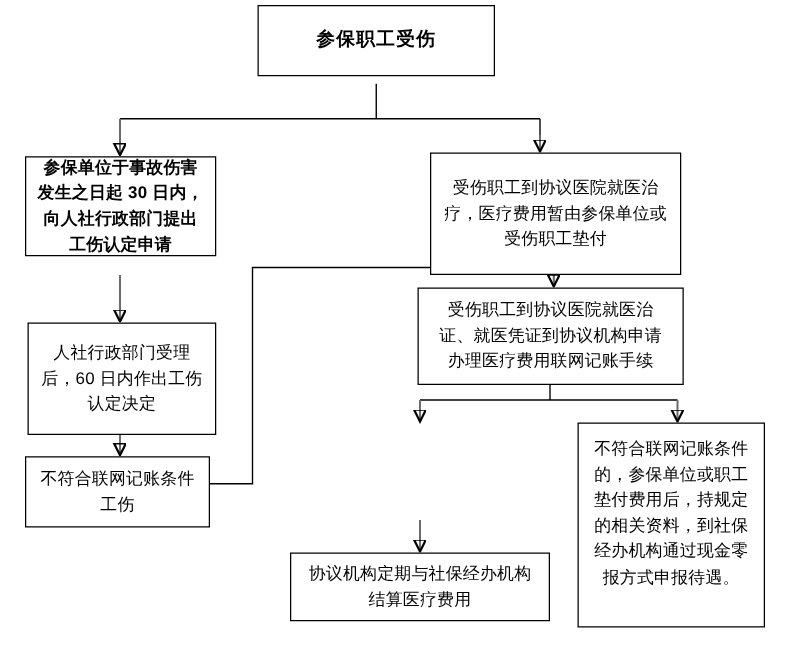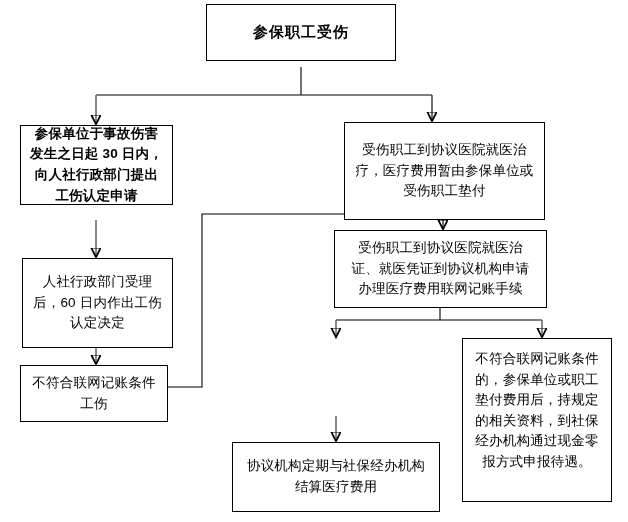--- a/index.html
+++ b/index.html
@@ -137,18 +137,18 @@
 
   <div class="node" style="left:462px; top:338px; width:150px; height:164px; align-items:flex-start; padding-top:10px;">
     <span class="txt">不符合联网记账条件
 的，参保单位或职工
 垫付费用后，持规定
 的相关资料，到社保
 经办机构通过现金零
 报方式申报待遇。</span>
   </div>
 
-  <div class="node" style="left:232px; top:442px; width:208px; height:70px;">
+  <div class="node" style="left:232px; top:442px; width:208px; height:55px;">
     <span class="txt">协议机构定期与社保经办机构
 结算医疗费用</span>
   </div>
 
 </div>
 
 </body></html>

